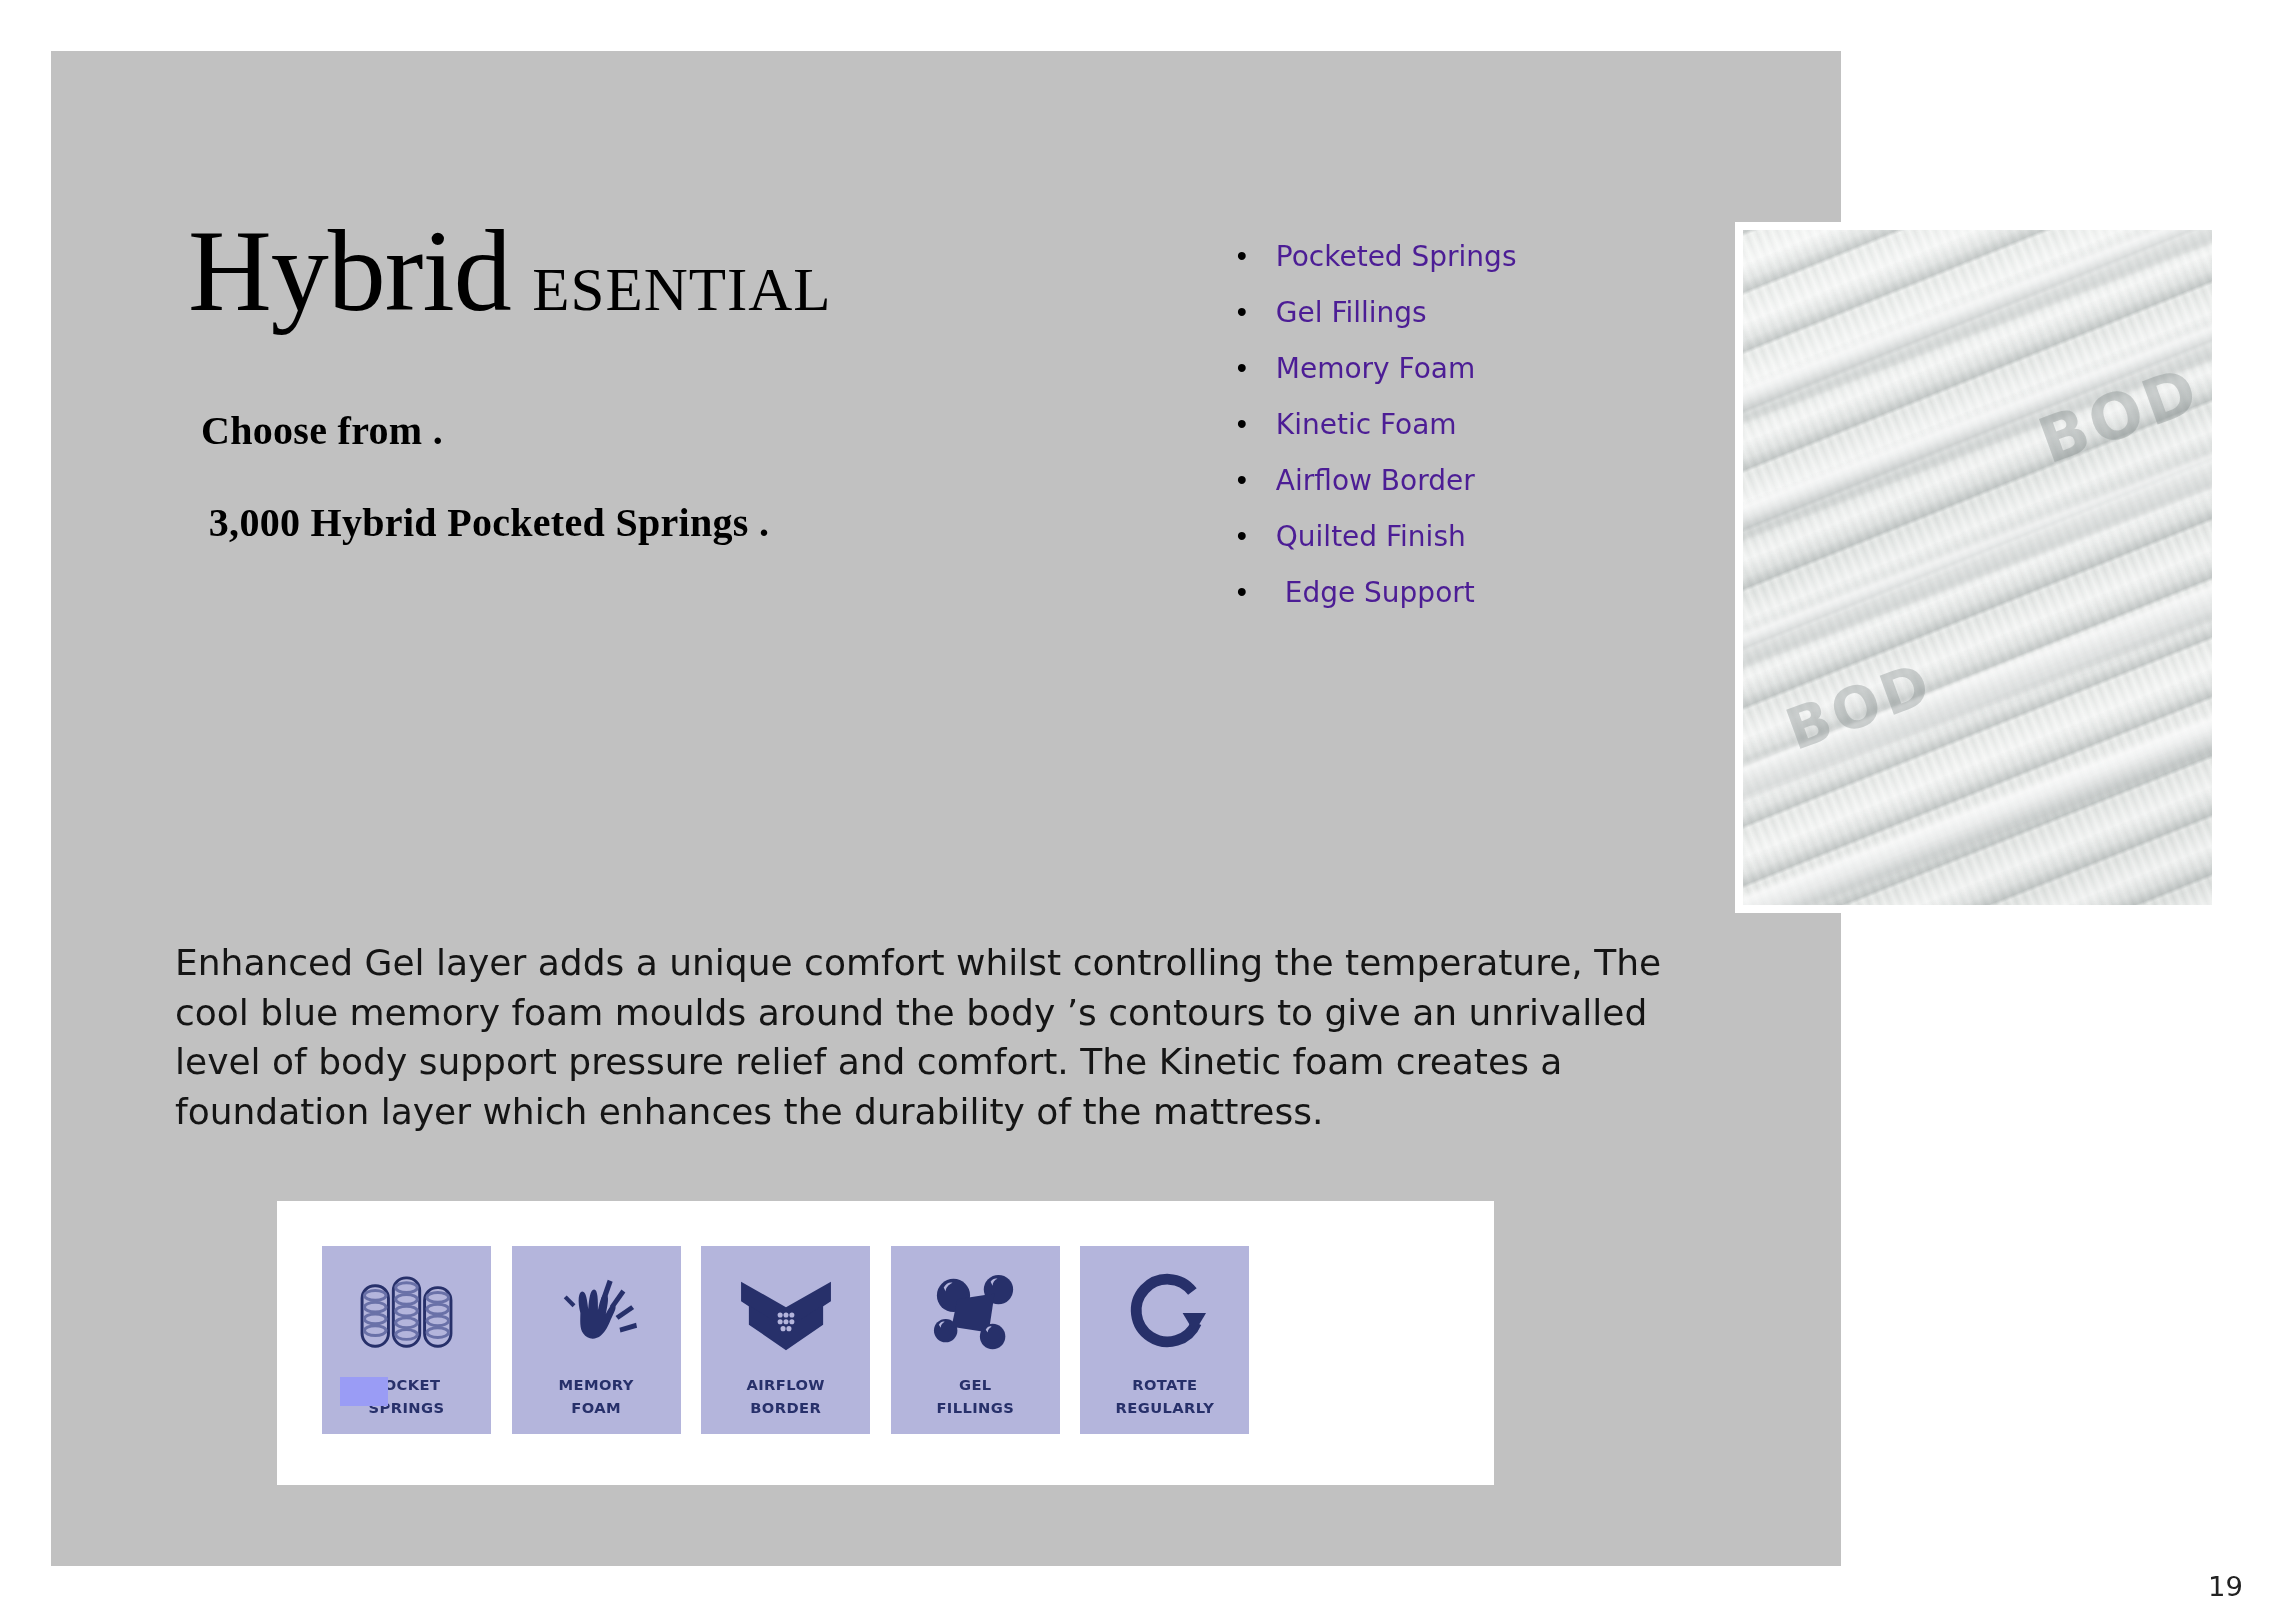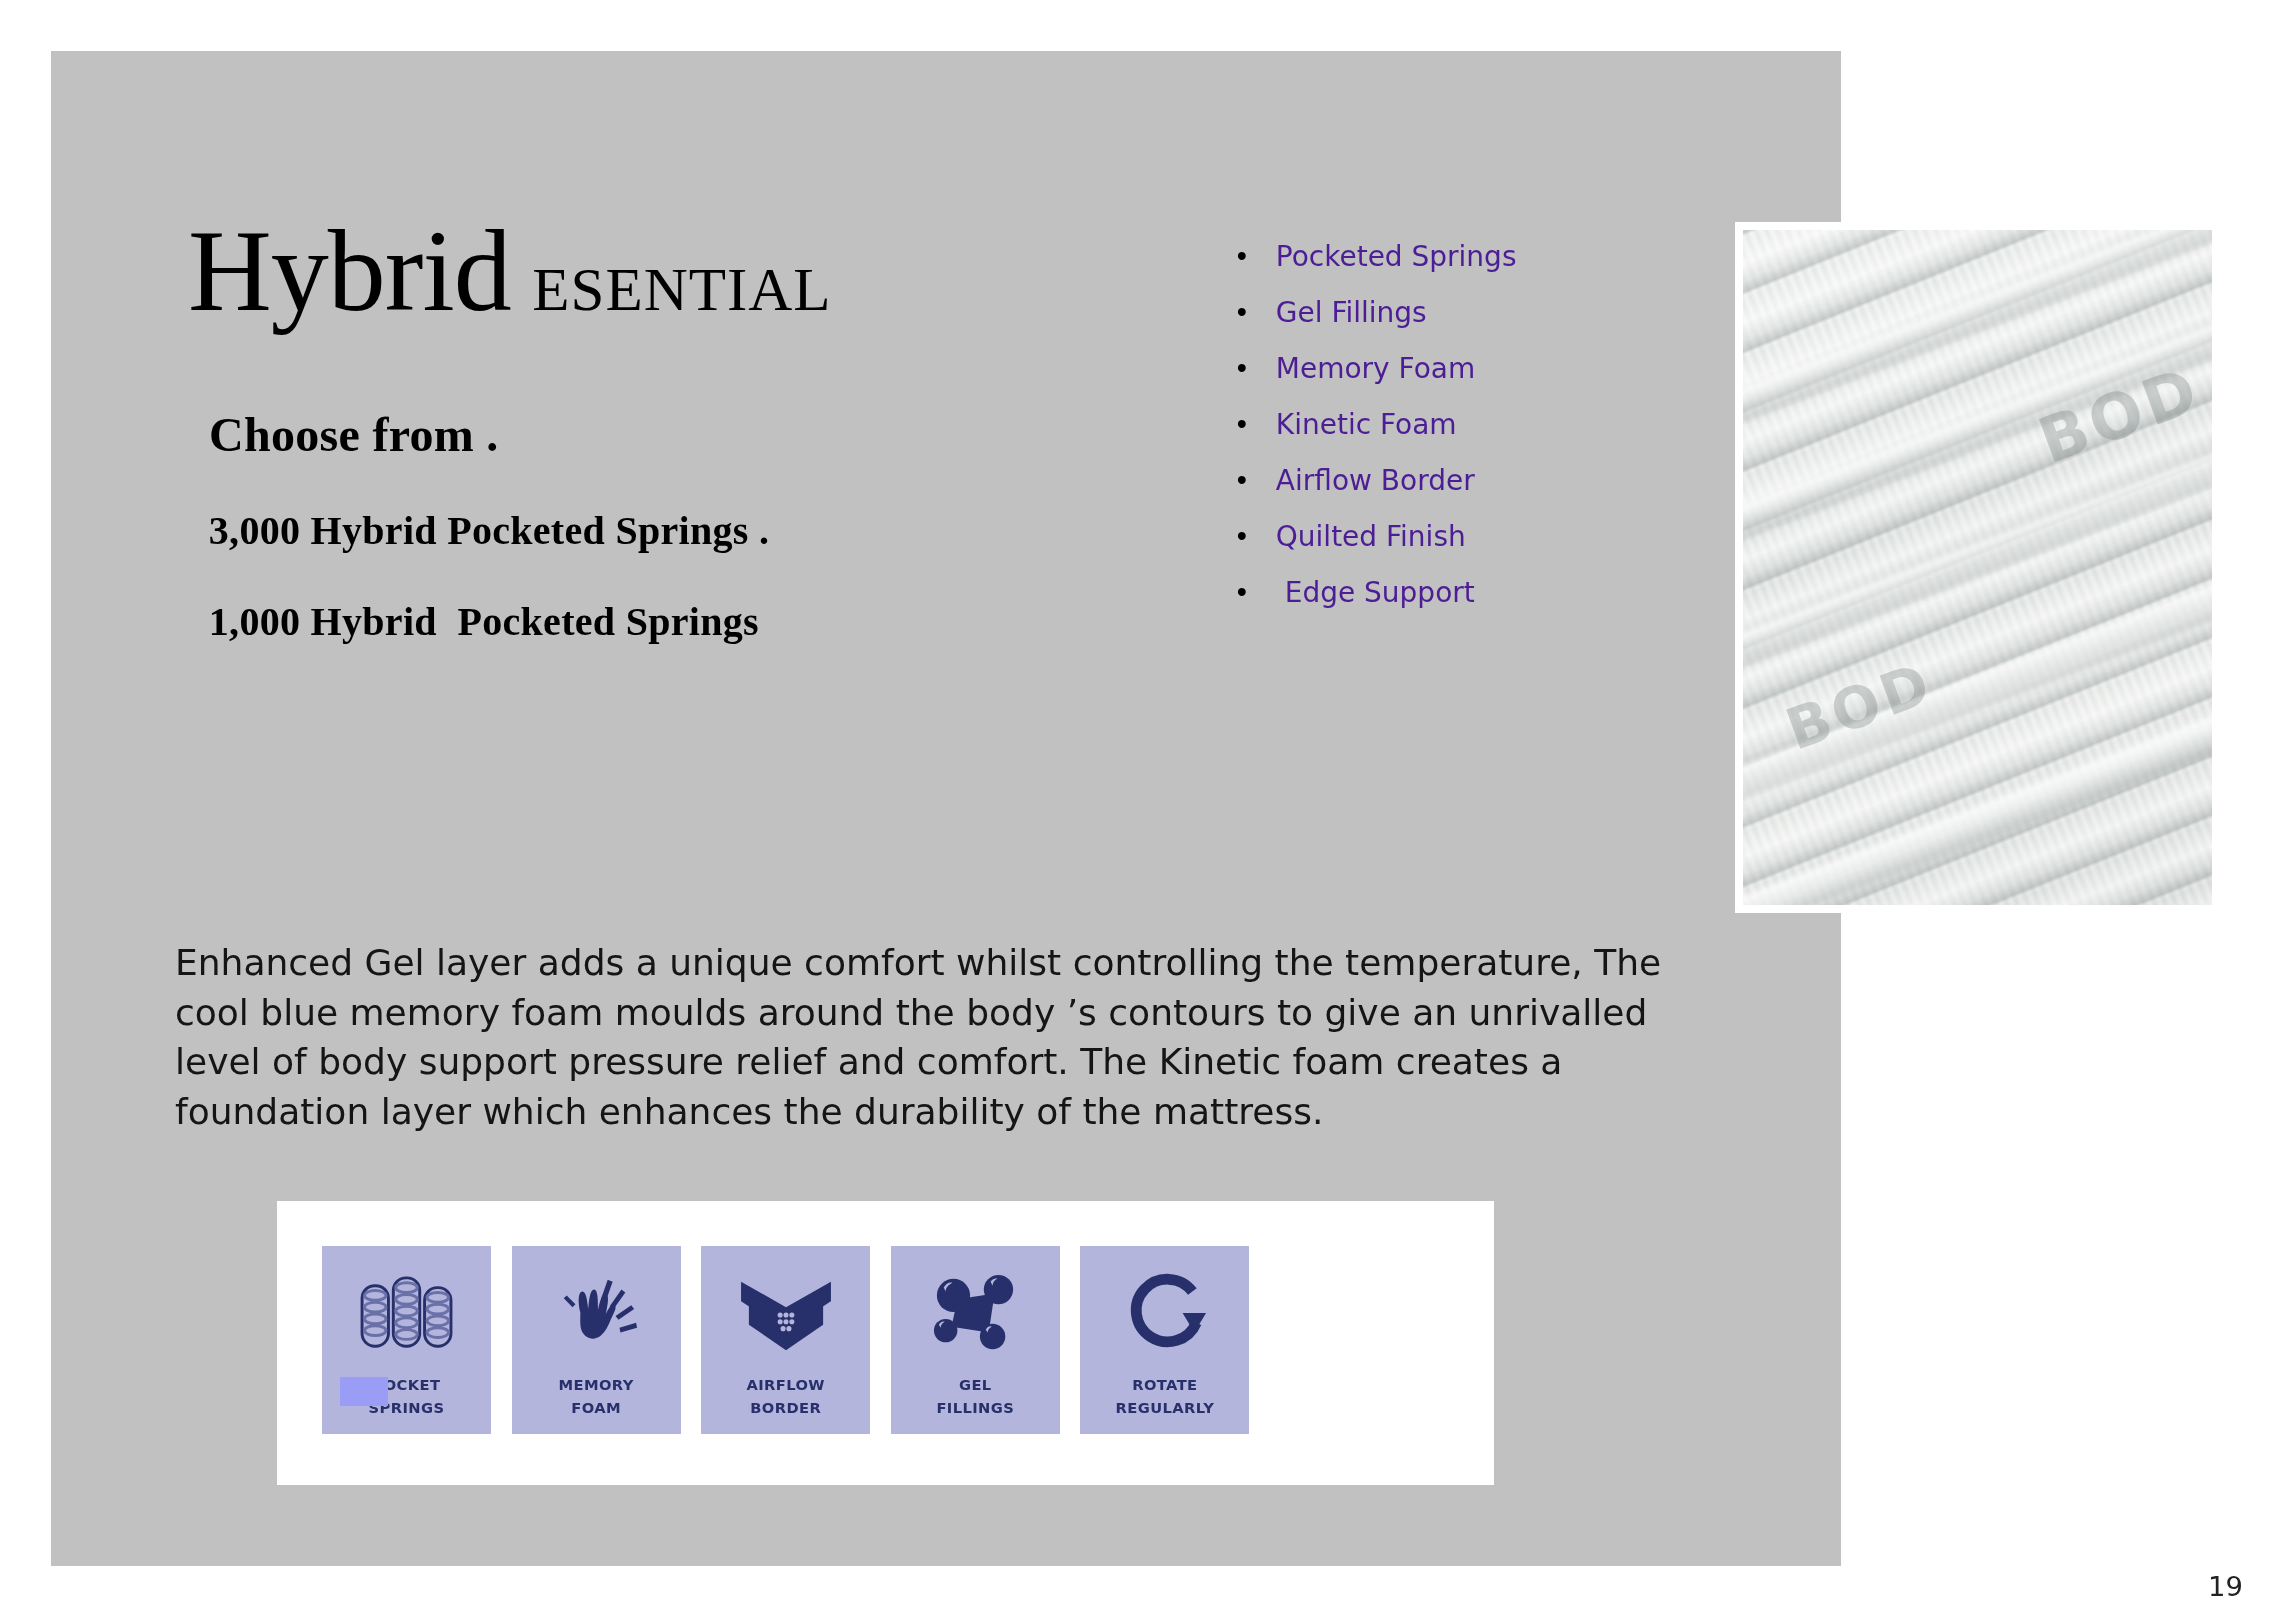--- a/index.html
+++ b/index.html
@@ -21,22 +21,22 @@
   }
   #title-sub{
     font-family:"Liberation Serif",serif;
     font-size:61px;line-height:1;color:#000;font-weight:400;
     letter-spacing:1px;display:inline-block;vertical-align:baseline;margin-left:21.6px;
   }
 
   
   #choose{position:absolute;left:150px;top:356px;}
   #choose-lead{
-    font-family:"Liberation Serif",serif;font-weight:700;font-size:48px;color:#000;
-    margin:0 0 45px 8px;letter-spacing:0.3px;
+    font-family:"Liberation Serif",serif;font-weight:700;font-size:40px;color:#000;
+    margin:0 0 45px 0;letter-spacing:0.3px;
   }
   .spring-option{
     font-family:"Liberation Serif",serif;font-weight:700;font-size:40px;color:#000;
     margin:0 0 44px 7.8px;letter-spacing:0.3px;white-space:pre;
   }
 
   
   #features{position:absolute;left:1176px;top:191px;width:529px;}
   .feature-row{display:flex;align-items:baseline;height:56px;}
   .feature-bullet{
@@ -123,21 +123,20 @@
 
   <div id="slide">
 
     <div id="title-block">
       <span id="title-main">Hybrid</span><span id="title-sub">ESENTIAL</span>
     </div>
 
     <div id="choose">
       <div id="choose-lead">Choose from .</div>
       <div class="spring-option">3,000 Hybrid Pocketed Springs .</div>
-      <div class="spring-option">1,000 Hybrid  Pocketed Springs</div>
     </div>
 
     <div id="features">
       <div class="feature-row">
         <span class="feature-bullet">•</span>
         <span class="feature-label">Pocketed Springs</span>
       </div>
       <div class="feature-row">
         <span class="feature-bullet">•</span>
         <span class="feature-label">Gel Fillings</span>

